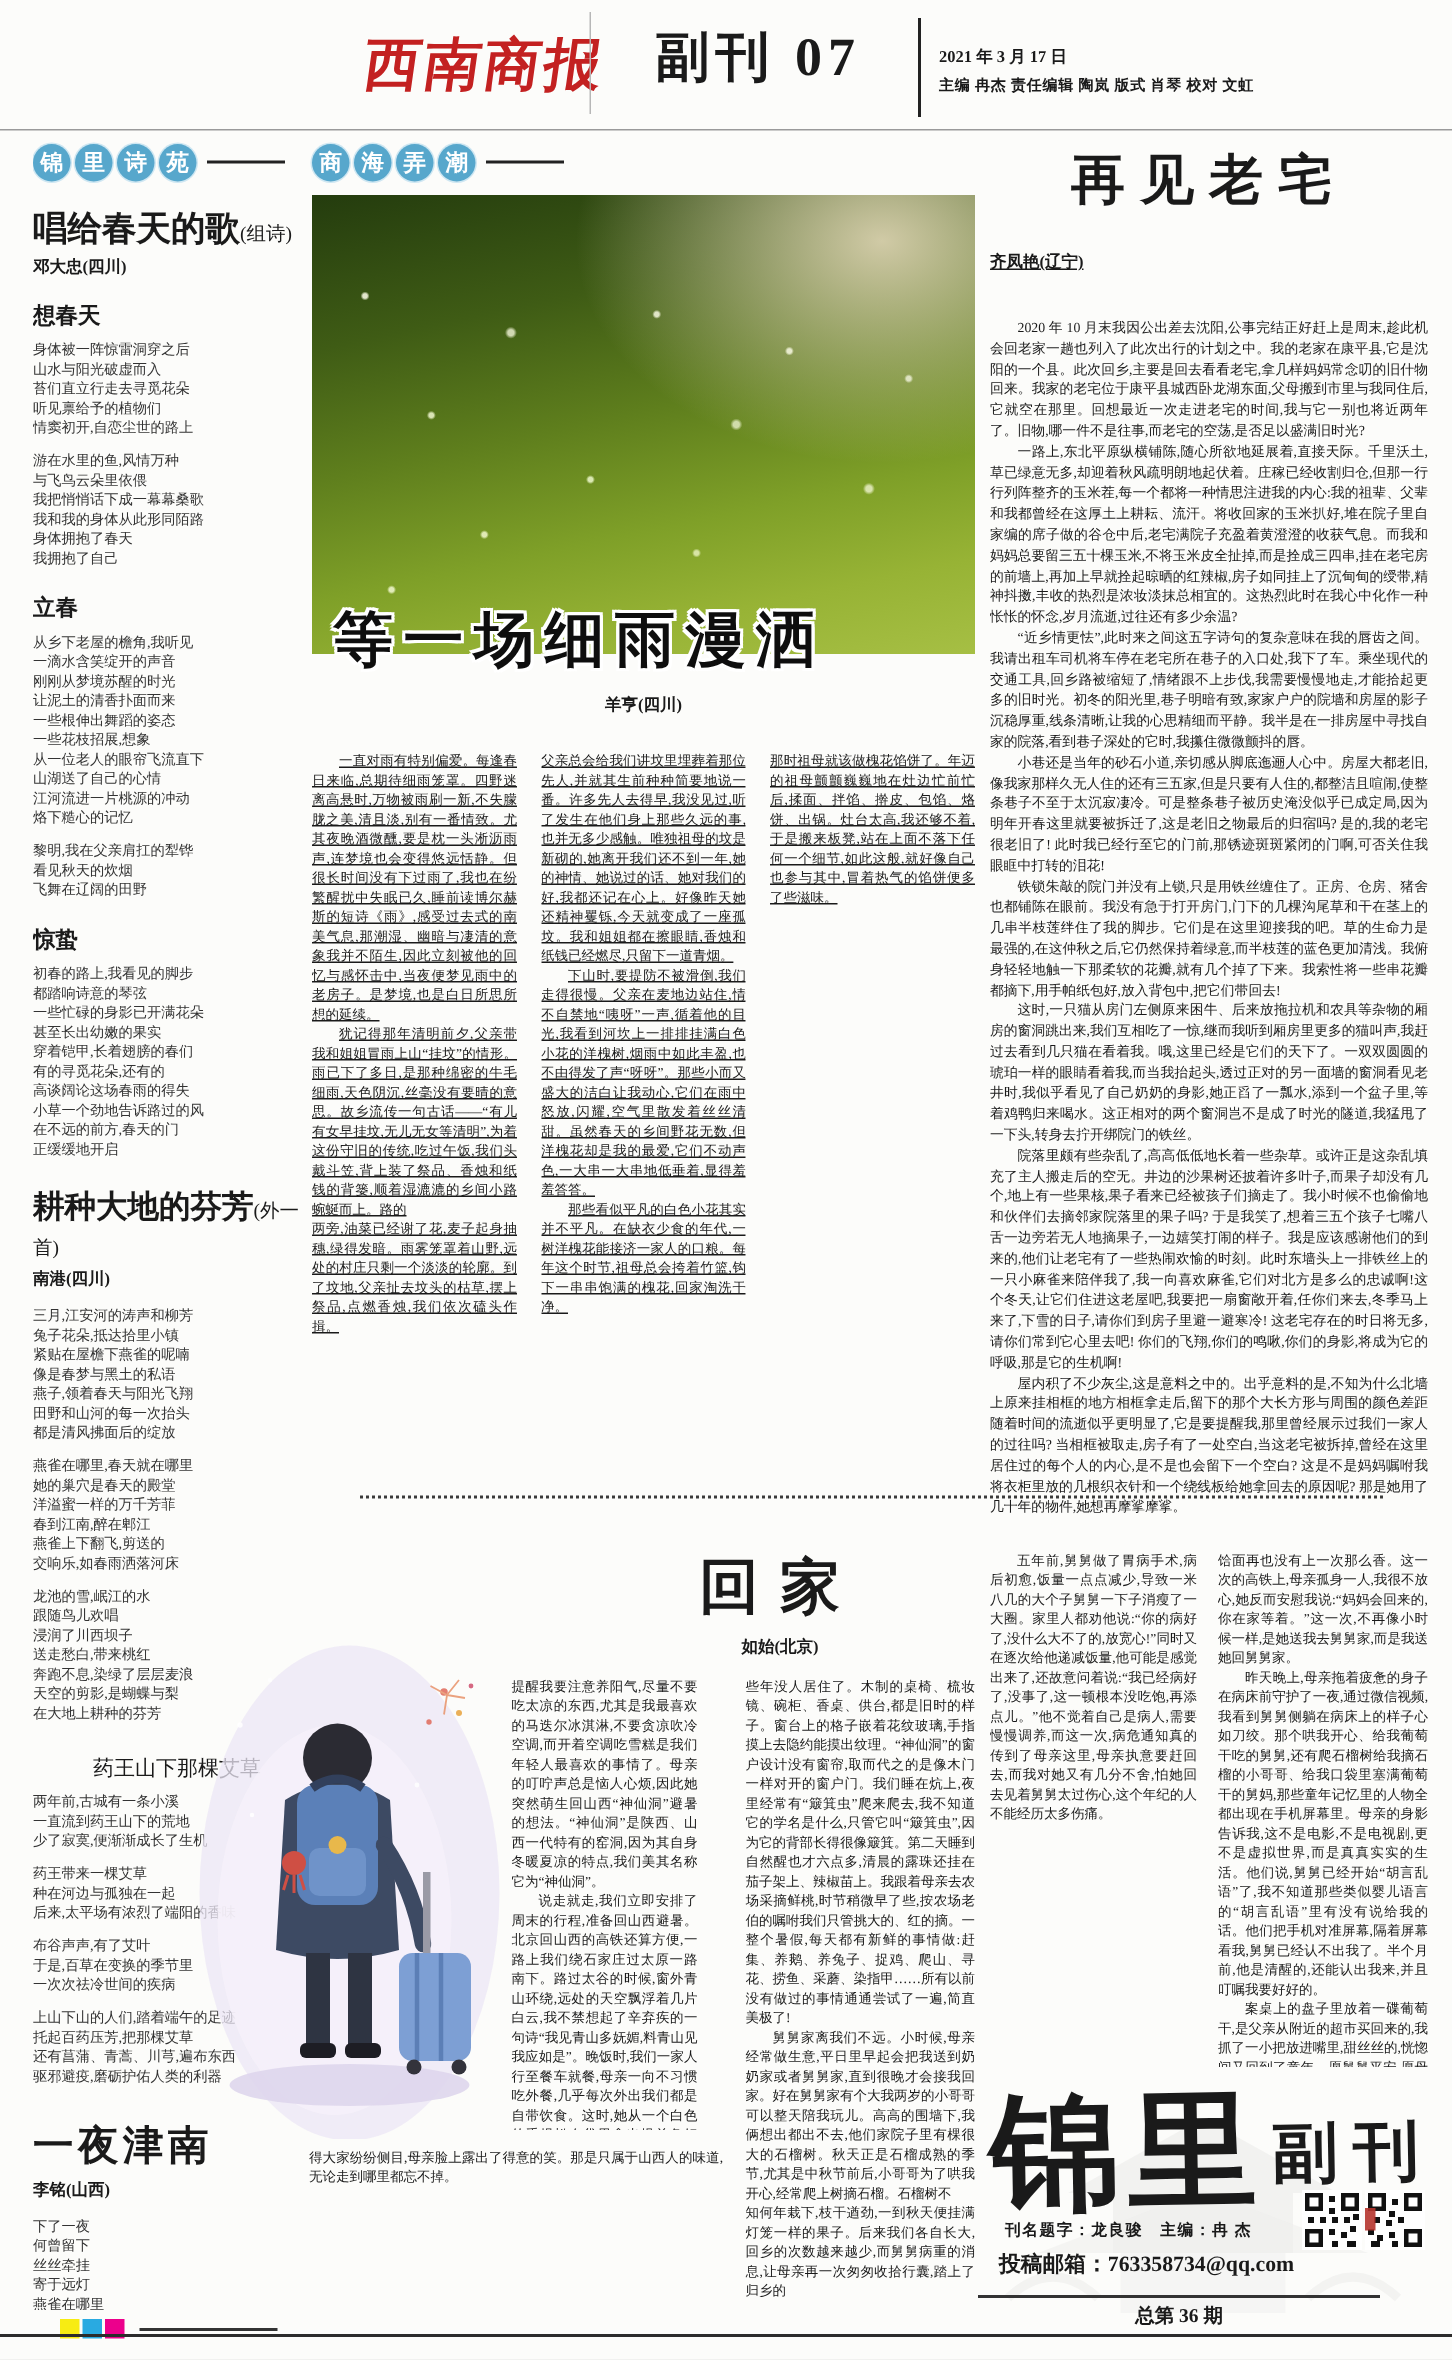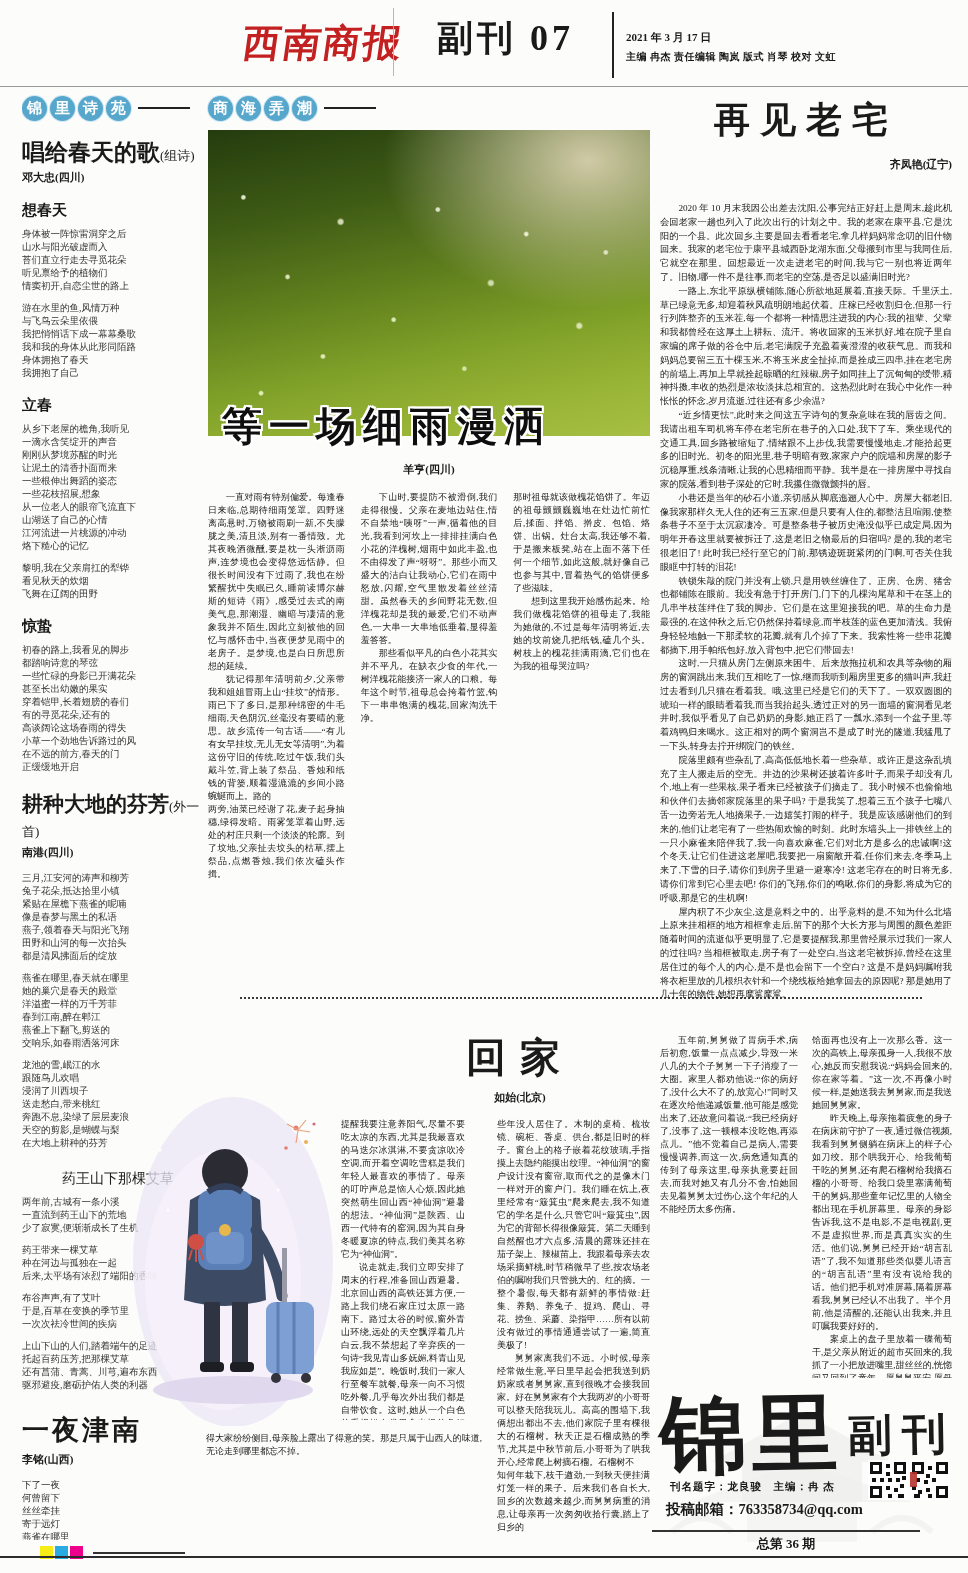--- a/index.html
+++ b/index.html
@@ -47,29 +47,29 @@
       radial-gradient(circle 3px at 58% 78%, rgba(250,255,215,.7) 0 1.5px, transparent 3px),
       radial-gradient(circle 4px at 84% 64%, rgba(255,255,230,.7) 0 2px, transparent 4px),
       radial-gradient(circle 3px at 90% 40%, rgba(255,255,240,.7) 0 1.5px, transparent 3px),
       radial-gradient(circle 3px at 12% 86%, rgba(250,255,220,.8) 0 1.5px, transparent 3px),
       radial-gradient(ellipse at 86% 10%, rgba(224,214,182,.9), rgba(224,214,182,0) 38%),
       linear-gradient(168deg,#243c0e 0%,#3f5c15 26%,#5f7f1d 48%,#7fa028 68%,#97b335 84%,#a6bf44 100%);}
   .photo-headline{position:absolute;left:14px;bottom:-18px;font-size:40px;font-weight:bold;
       letter-spacing:7px;color:#0e0e0e;white-space:nowrap;
       text-shadow:-2px 0 0 #fff,2px 0 0 #fff,0 -2px 0 #fff,0 2px 0 #fff,-2px -2px 0 #fff,2px 2px 0 #fff,-2px 2px 0 #fff,2px -2px 0 #fff;}
   .mid-byline{margin-top:26px;text-align:center;font-size:11px;font-weight:bold;}
-  .mid-cols{display:flex;gap:16px;margin-top:14px;height:506px;overflow:hidden;}
+  .mid-cols{display:flex;gap:16px;margin-top:24px;height:506px;overflow:hidden;text-decoration:underline;}
   .mid-cols .col{width:141px;overflow:hidden;}
   .col p{margin:0;font-size:9px;line-height:13px;text-align:justify;text-indent:2em;}
   .col p.cont{text-indent:0;}
   .dotted-sep{position:absolute;left:240px;top:997px;width:682px;border-top:2.5px dotted #3a3a3a;}
   
   .right-col{position:absolute;left:660px;top:96px;width:292px;}
   .rtitle{text-align:center;font-size:36px;font-weight:bold;letter-spacing:10px;}
-  .rbyline{text-align:right;font-size:11px;font-weight:bold;margin-top:12px;}
+  .rbyline{text-align:left;font-size:11px;font-weight:bold;margin-top:22px;text-decoration:underline;}
   .rbody{margin-top:30px;height:800px;overflow:hidden;}
   .rbody p{margin:0;font-size:9.2px;line-height:13.8px;text-align:justify;text-indent:2em;}
   
   .b-col3{position:absolute;left:660px;top:1034px;width:138px;height:344px;overflow:hidden;}
   .b-col4{position:absolute;left:812px;top:1034px;width:140px;height:344px;overflow:hidden;}
   .home-title{position:absolute;left:392px;top:1030px;width:256px;text-align:center;
       font-size:40px;font-weight:bold;letter-spacing:14px;}
   .home-byline{position:absolute;left:392px;top:1090px;width:256px;text-align:center;
       font-size:11px;font-weight:bold;}
   .illo{position:absolute;left:128px;top:1090px;width:206px;height:336px;}
@@ -237,26 +237,26 @@
       <div class="photo-headline">等一场细雨漫洒</div>
     </div>
     <div class="mid-byline">羊亨(四川)</div>
     <div class="mid-cols">
       <div class="col">
           <p>一直对雨有特别偏爱。每逢春日来临,总期待细雨笼罩。四野迷离高悬时,万物被雨刷一新,不失朦胧之美,清且淡,别有一番情致。尤其夜晚酒微醺,要是枕一头淅沥雨声,连梦境也会变得悠远恬静。但很长时间没有下过雨了,我也在纷繁醒扰中失眠已久,睡前读博尔赫斯的短诗《雨》,感受过去式的南美气息,那潮湿、幽暗与凄清的意象我并不陌生,因此立刻被他的回忆与感怀击中,当夜便梦见雨中的老房子。是梦境,也是白日所思所想的延续。</p>
           <p>犹记得那年清明前夕,父亲带我和姐姐冒雨上山“挂坟”的情形。雨已下了多日,是那种绵密的牛毛细雨,天色阴沉,丝毫没有要晴的意思。故乡流传一句古话——“有儿有女早挂坟,无儿无女等清明”,为着这份守旧的传统,吃过午饭,我们头戴斗笠,背上装了祭品、香烛和纸钱的背篓,顺着湿漉漉的乡间小路蜿蜒而上。路的</p>
           <p class="cont">两旁,油菜已经谢了花,麦子起身抽穗,绿得发暗。雨雾笼罩着山野,远处的村庄只剩一个淡淡的轮廓。到了坟地,父亲扯去坟头的枯草,摆上祭品,点燃香烛,我们依次磕头作揖。</p>
         </div>
       <div class="col">
+          <p class="cont">父亲总会给我们讲坟里埋葬着那位先人,并就其生前种种简要地说一番。许多先人去得早,我没见过,听了发生在他们身上那些久远的事,也并无多少感触。唯独祖母的坟是新砌的,她离开我们还不到一年,她的神情、她说过的话、她对我们的好,我都还记在心上。好像昨天她还精神矍铄,今天就变成了一座孤坟。我和姐姐都在擦眼睛,香烛和纸钱已经燃尽,只留下一道青烟。</p>
           <p>下山时,要提防不被滑倒,我们走得很慢。父亲在麦地边站住,情不自禁地“咦呀”一声,循着他的目光,我看到河坎上一排排挂满白色小花的洋槐树,烟雨中如此丰盈,也不由得发了声“呀呀”。那些小而又盛大的洁白让我动心,它们在雨中怒放,闪耀,空气里散发着丝丝清甜。虽然春天的乡间野花无数,但洋槐花却是我的最爱,它们不动声色,一大串一大串地低垂着,显得羞羞答答。</p>
           <p>那些看似平凡的白色小花其实并不平凡。在缺衣少食的年代,一树洋槐花能接济一家人的口粮。每年这个时节,祖母总会挎着竹篮,钩下一串串饱满的槐花,回家淘洗干净。</p>
         </div>
       <div class="col">
           <p class="cont">那时祖母就该做槐花馅饼了。年迈的祖母颤颤巍巍地在灶边忙前忙后,揉面、拌馅、擀皮、包馅、烙饼、出锅。灶台太高,我还够不着,于是搬来板凳,站在上面不落下任何一个细节,如此这般,就好像自己也参与其中,冒着热气的馅饼便多了些滋味。</p>
-          <p>想到这里我开始感伤起来。给我们做槐花馅饼的祖母走了,我能为她做的,不过是每年清明将近,去她的坟前烧几把纸钱,磕几个头。树枝上的槐花挂满雨滴,它们也在为我的祖母哭泣吗?</p>
         </div>
     </div>
   </div>
 
   <div class="dotted-sep"></div>
 
   <div class="right-col">
     <div class="rtitle">再见老宅</div>
     <div class="rbyline">齐凤艳(辽宁)</div>
     <div class="rbody">

